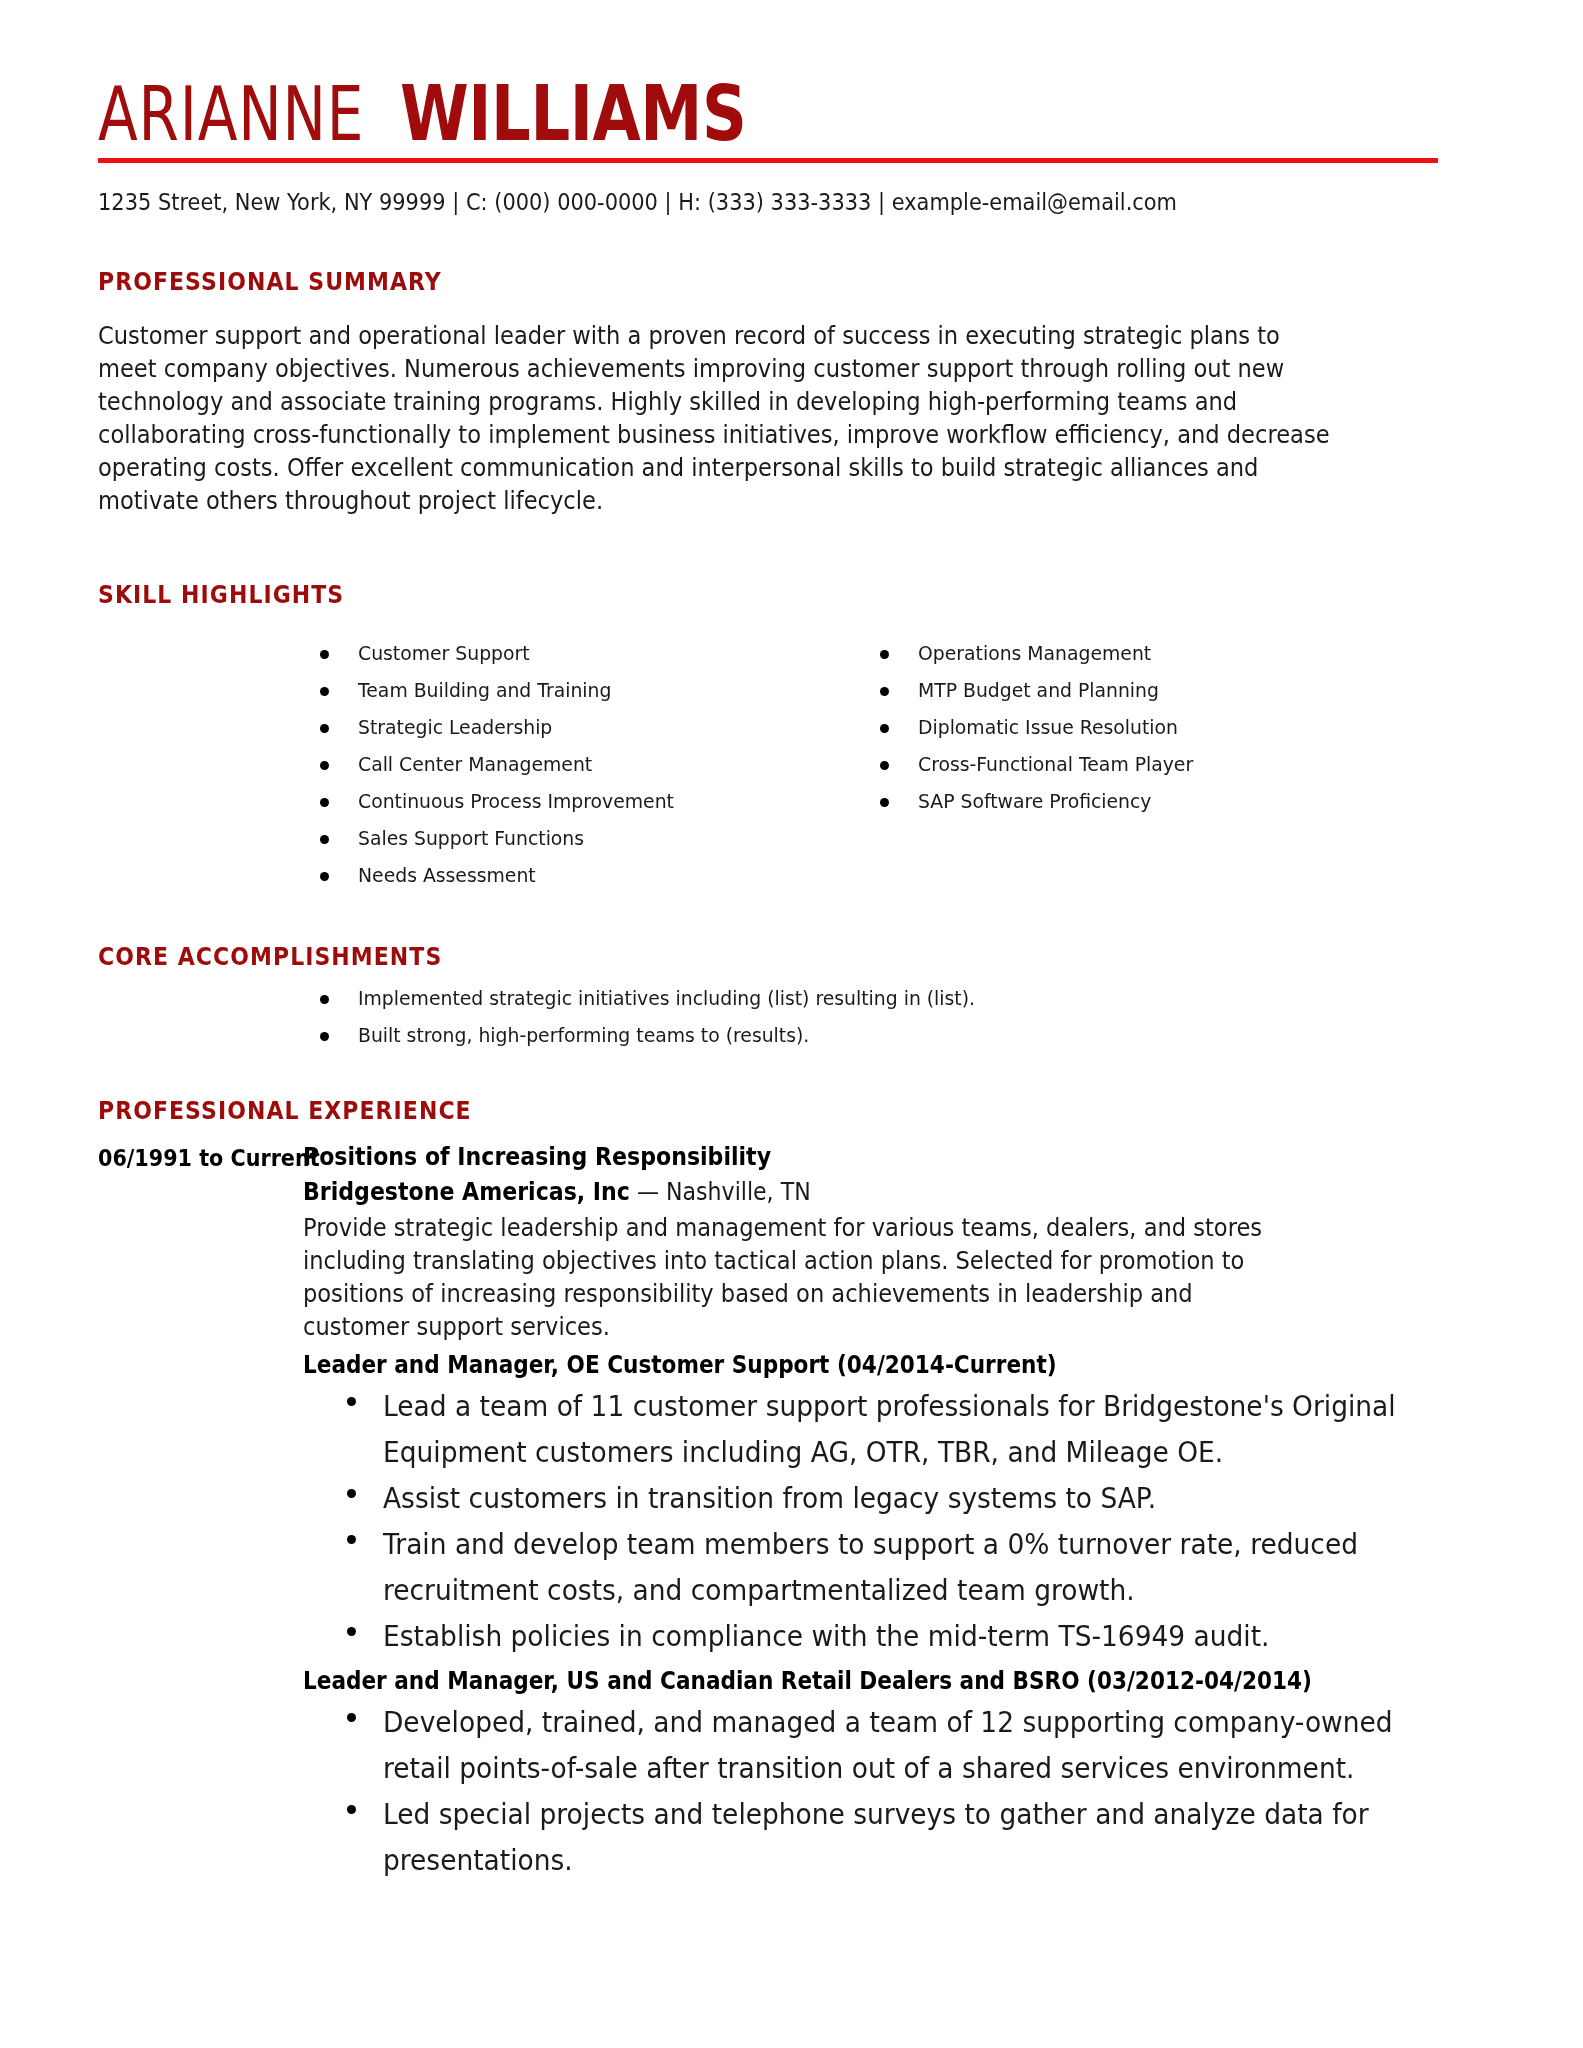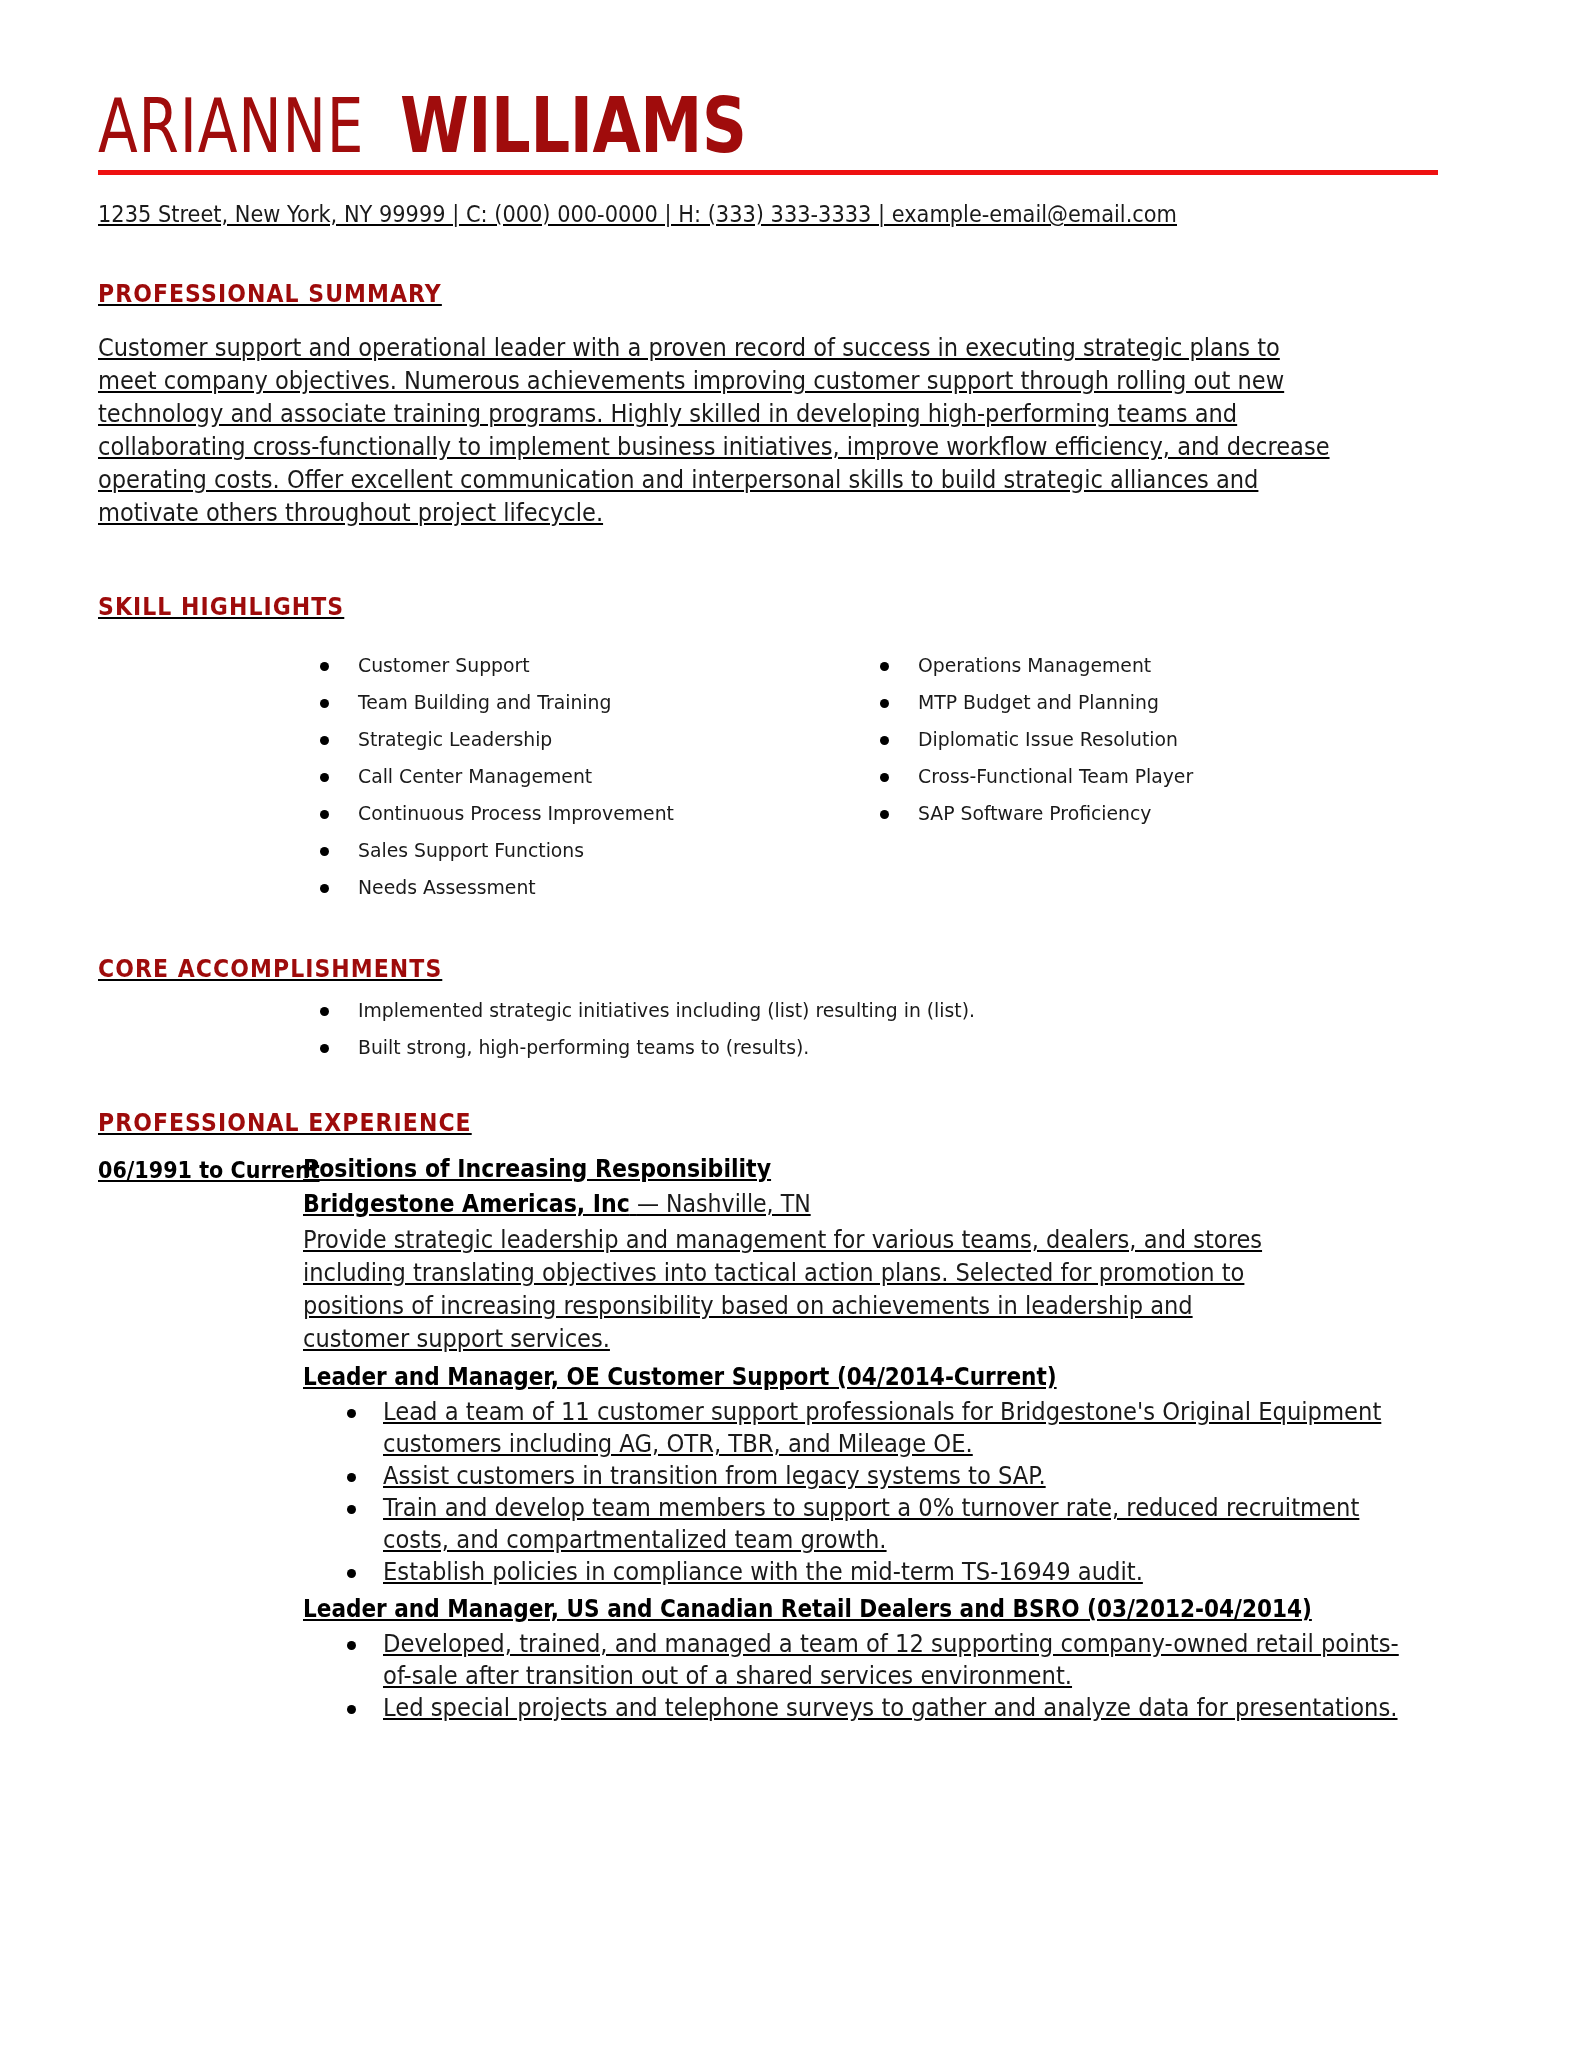--- a/index.html
+++ b/index.html
@@ -16,23 +16,22 @@
     width: 1583px;
     height: 2048px;
     background: #ffffff;
     overflow: hidden;
     box-sizing: border-box;
     padding: 0;
   }
   .inner {
     position: absolute;
     left: 98px;
-    top: 16px;
+    top: 4px;
     width: 1340px;
-    text-decoration: underline;
   }
 
   
   .name-line {
     margin-top: 72px;
     white-space: nowrap;
     line-height: 1.0;
   }
   .name-first {
     font-family: "DejaVu Sans", sans-serif;
@@ -221,23 +220,23 @@
   }
   ul.role-bullets {
     list-style: none;
     margin: 2px 0 0 0;
     padding: 0 0 0 36px;
   }
   ul.role-bullets li {
     position: relative;
     padding-left: 44px;
     font-family: "DejaVu Sans", sans-serif;
-    font-size: 24px;
-    font-weight: 400;
-    line-height: 32px;
+    font-size: 28px;
+    font-weight: 400;
+    line-height: 46px;
     color: #1a1a1a;
   }
   ul.role-bullets li .btxt {
     display: block;
     transform: scaleX(0.945);
     transform-origin: left top;
     width: 1080px;
   }
   ul.role-bullets li::before {
     content: "";

